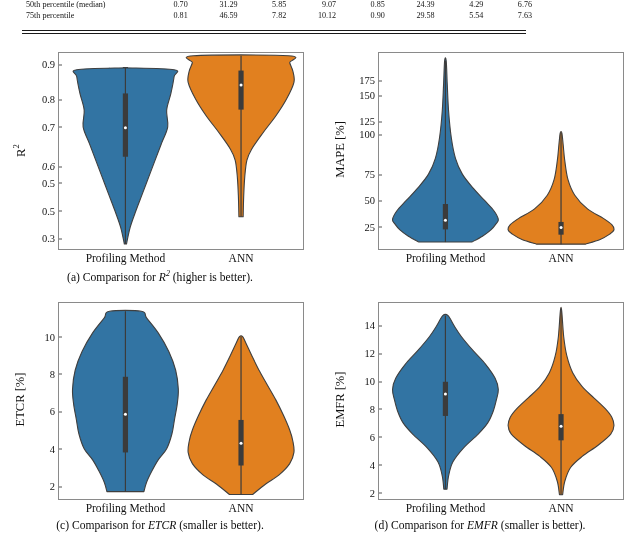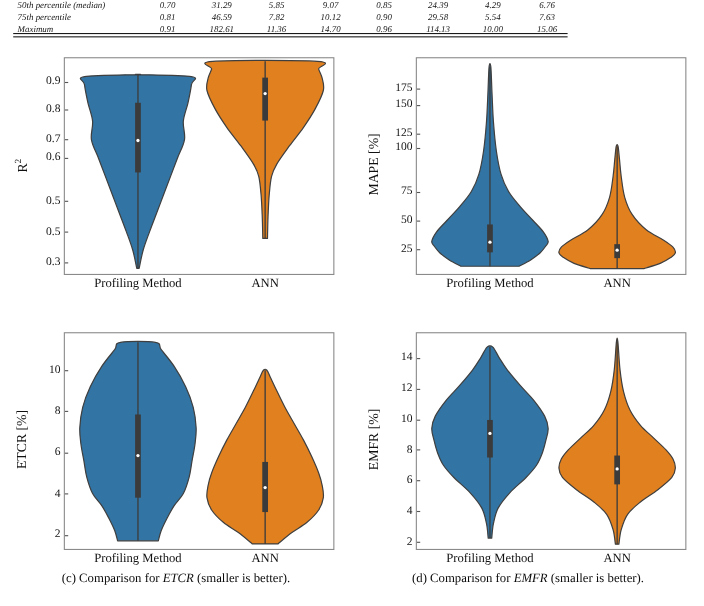--- a/index.html
+++ b/index.html
@@ -1,25 +1,25 @@
 <!DOCTYPE html>
 <html><head>
 <meta charset="utf-8">
 <style>
   html,body{margin:0;padding:0;background:#ffffff;}
   body{width:640px;height:551px;position:relative;overflow:hidden;
        font-family:"Liberation Serif","DejaVu Serif",serif;color:#0b0b0b;}
 
   
-  #table-fragment{position:absolute;left:2px;top:0;width:520px;height:36px;font-style:italic;}
+  #table-fragment{position:absolute;left:12px;top:0;width:520px;height:36px;}
   #table-fragment table{width:100%;border-collapse:collapse;
         font-family:"Liberation Serif","DejaVu Serif",serif;font-size:8.1px;}
   #table-fragment td{padding:0 0 2.2px 0;white-space:nowrap;color:#141414;}
   #table-fragment td.lbl{text-align:left;padding-left:14px;width:128px;}
-  #table-fragment td.num{text-align:center;width:64px;}
+  #table-fragment td.num{text-align:right;width:64px;}
   .rule{position:absolute;left:10px;right:6px;background:#1a1a1a;height:1px;}
   #rule-a{top:30px;height:1.2px;}
   #rule-b{top:33px;height:0.9px;}
 
   
   #figure{position:absolute;left:0;top:40px;width:640px;height:511px;}
   .panel{position:absolute;width:320px;height:255px;}
   #panel-a{left:0;top:0;}
   #panel-b{left:320px;top:0;}
   #panel-c{left:0;top:250px;}
@@ -66,67 +66,57 @@
           <td class="lbl">75th percentile</td>
           <td class="num">0.81</td>
           <td class="num">46.59</td>
           <td class="num">7.82</td>
           <td class="num">10.12</td>
           <td class="num">0.90</td>
           <td class="num">29.58</td>
           <td class="num">5.54</td>
           <td class="num">7.63</td>
         </tr>
-        <tr>
-          <td class="lbl">Maximum</td>
-          <td class="num">0.91</td>
-          <td class="num">182.61</td>
-          <td class="num">11.36</td>
-          <td class="num">14.70</td>
-          <td class="num">0.96</td>
-          <td class="num">114.13</td>
-          <td class="num">10.00</td>
-          <td class="num">15.06</td>
-        </tr>
       </tbody>
   </table>
   <div class="rule" id="rule-a"></div>
   <div class="rule" id="rule-b"></div>
 </div>
 
 <div id="figure">
   <div class="panel" id="panel-a">
       <div class="plotwrap">
         <div class="ylabel" style="left: -40px; top: 102px; width: 120px; text-align: center; transform: rotate(-90deg);">R<sup class="sq">2</sup></div>
         <div class="axes" style="left: 58px; top: 12px; width: 246px; height: 198px;">
           <div class="ytick" style="top: 185.451px;">0.3</div>
           <div class="ytick" style="top: 157.563px;">0.5</div>
           <div class="ytick" style="top: 129.676px;">0.5</div>
-          <div class="ytick" style="top: 90px;">0.6</div>
+          <div class="ytick" style="top: 113px; font-style: italic;">0.6</div>
           <div class="ytick" style="top: 73.9014px;">0.7</div>
           <div class="ytick" style="top: 46.0141px; padding-left: 46px;">0.8</div>
-          <div class="ytick" style="top: 21px;">0.9</div>
+          <div class="ytick" style="top: 11px;">0.9</div>
           <div class="xtick" style="left: 66.42px;">Profiling Method</div>
           <div class="xtick" style="left: 182.04px;">ANN</div>
           <svg class="violins" width="246" height="198">
             <g>
               <path d="M 67.48 191.03 C 68.09 188.24, 69.59 179.87, 71.18 174.30 C 72.77 168.72, 74.97 163.14, 77.00 157.56 C 79.03 151.99, 81.23 146.41, 83.34 140.83 C 85.46 135.25, 87.58 129.68, 89.69 124.10 C 91.81 118.52, 93.92 112.94, 96.04 107.37 C 98.15 101.79, 100.27 96.21, 102.39 90.63 C 104.50 85.06, 107.85 79.48, 108.73 73.90 C 109.61 68.32, 107.15 62.75, 107.67 57.17 C 108.20 51.59, 110.67 46.01, 111.91 40.44 C 113.14 34.86, 114.55 27.65, 115.08 23.70 C 115.61 19.75, 123.19 18.22, 115.08 16.73 C 106.97 15.25, 74.53 15.11, 66.42 14.78 C 58.31 14.45, 74.53 14.45, 66.42 14.78 C 58.31 15.11, 25.87 15.25, 17.76 16.73 C 9.65 18.22, 17.23 19.75, 17.76 23.70 C 18.29 27.65, 19.70 34.86, 20.93 40.44 C 22.17 46.01, 24.64 51.59, 25.17 57.17 C 25.69 62.75, 23.23 68.32, 24.11 73.90 C 24.99 79.48, 28.34 85.06, 30.45 90.63 C 32.57 96.21, 34.69 101.79, 36.80 107.37 C 38.92 112.94, 41.03 118.52, 43.15 124.10 C 45.26 129.68, 47.38 135.25, 49.50 140.83 C 51.61 146.41, 53.81 151.99, 55.84 157.56 C 57.87 163.14, 60.07 168.72, 61.66 174.30 C 63.25 179.87, 64.75 188.24, 65.36 191.03 Z" fill="#3274a3" stroke="#3f3f3f" stroke-width="1.1" stroke-linejoin="round"></path>
               <line x1="66.42" x2="66.42" y1="191.0281690140845" y2="14.78028169014084" stroke="#3b3b3b" stroke-width="1.2"></line>
               <rect x="63.82" y="40.436619718309885" width="5.2" height="63.30422535211265" fill="#3b3b3b"></rect>
               <circle cx="66.42" cy="74.7380281690141" r="1.5" fill="#ffffff"></circle>
             </g>
             <g>
               <path d="M 184.16 163.70 C 184.24 160.35, 184.42 150.22, 184.68 143.62 C 184.95 137.02, 185.21 130.14, 185.74 124.10 C 186.27 118.06, 186.71 112.01, 187.86 107.37 C 189.00 102.72, 189.89 100.86, 192.62 96.21 C 195.35 91.56, 200.20 85.06, 204.25 79.48 C 208.31 73.90, 213.07 68.32, 216.95 62.75 C 220.83 57.17, 224.53 51.59, 227.53 46.01 C 230.52 40.44, 233.87 33.93, 234.93 29.28 C 235.99 24.63, 234.58 21.38, 233.87 18.13 C 233.17 14.87, 231.40 12.32, 230.70 9.76 C 229.99 7.20, 245.68 3.95, 229.64 2.79 C 213.60 1.63, 150.48 1.63, 134.44 2.79 C 118.40 3.95, 134.09 7.20, 133.38 9.76 C 132.68 12.32, 130.91 14.87, 130.21 18.13 C 129.50 21.38, 128.09 24.63, 129.15 29.28 C 130.21 33.93, 133.56 40.44, 136.55 46.01 C 139.55 51.59, 143.25 57.17, 147.13 62.75 C 151.01 68.32, 155.77 73.90, 159.83 79.48 C 163.88 85.06, 168.73 91.56, 171.46 96.21 C 174.19 100.86, 175.08 102.72, 176.22 107.37 C 177.37 112.01, 177.81 118.06, 178.34 124.10 C 178.87 130.14, 179.13 137.02, 179.40 143.62 C 179.66 150.22, 179.84 160.35, 179.92 163.70 Z" fill="#e1801f" stroke="#3f3f3f" stroke-width="1.1" stroke-linejoin="round"></path>
               <line x1="182.04" x2="182.04" y1="163.69859154929577" y2="2.788732394366207" stroke="#3b3b3b" stroke-width="1.2"></line>
               <rect x="179.44" y="17.569014084507018" width="5.2" height="39.04225352112678" fill="#3b3b3b"></rect>
               <circle cx="182.04" cy="32.070422535211264" r="1.5" fill="#ffffff"></circle>
             </g>
           </svg>
         </div>
       </div>
+      <div class="caption" style="top: 229px;">(a) Comparison for <i>R<sup class="sq">2</sup></i> (higher is better).</div>
     </div>
   <div class="panel" id="panel-b">
       <div class="plotwrap">
         <div class="ylabel" style="left: -40px; top: 102px; width: 120px; text-align: center; transform: rotate(-90deg);">MAPE [%]</div>
         <div class="axes" style="left: 58px; top: 12px; width: 246px; height: 198px;">
           <div class="ytick" style="top: 173.777px;">25</div>
           <div class="ytick" style="top: 147.447px;">50</div>
           <div class="ytick" style="top: 121.117px;">75</div>
           <div class="ytick" style="top: 81px;">100</div>
           <div class="ytick" style="top: 68.4574px;">125</div>

